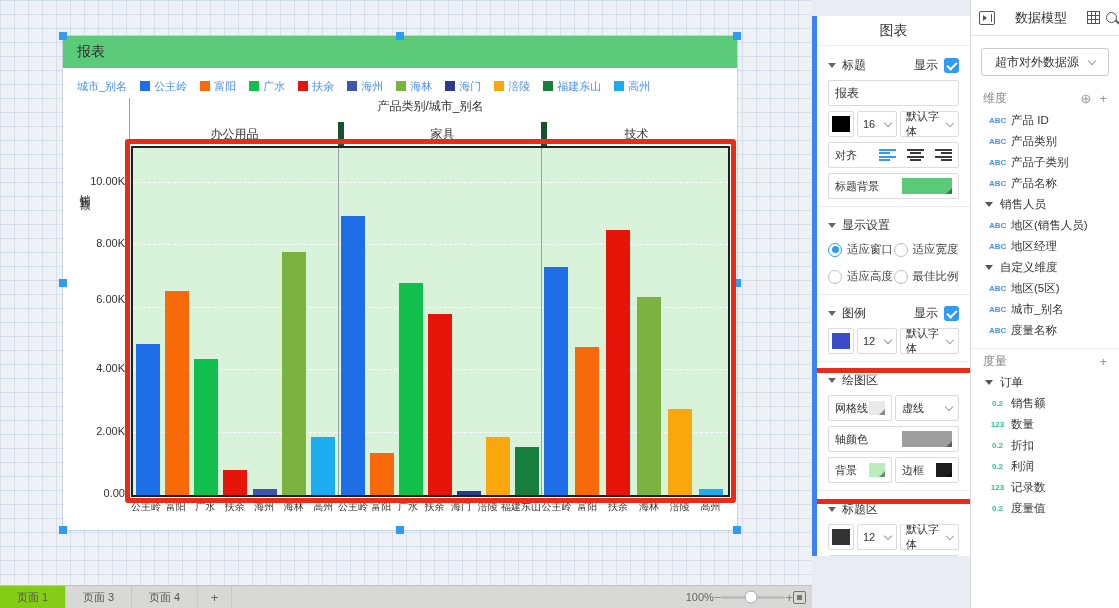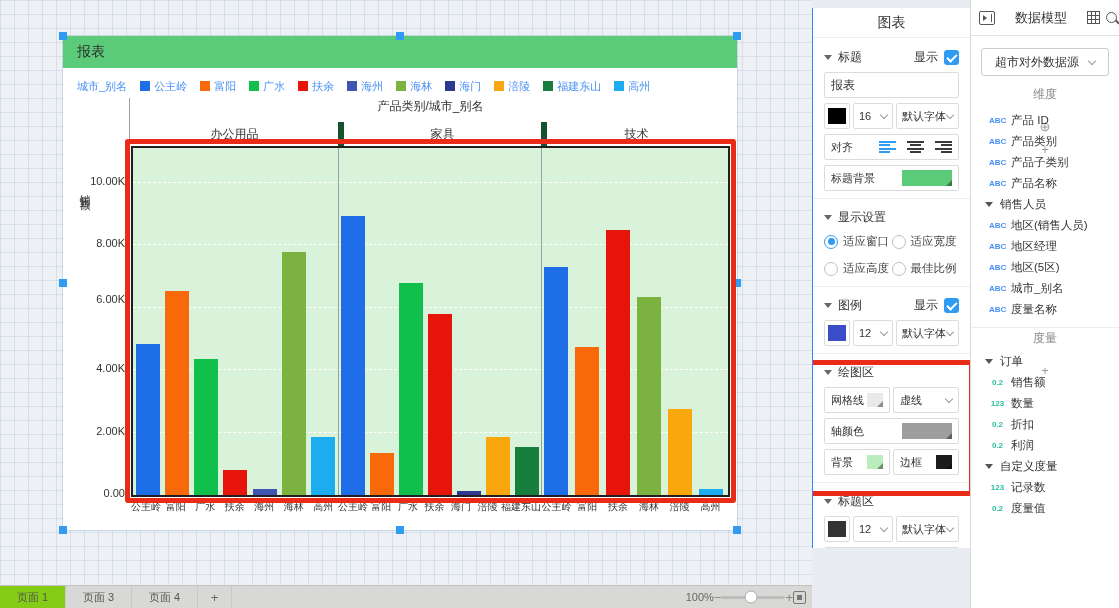--- a/index.html
+++ b/index.html
@@ -59,22 +59,22 @@
   .page-tab.add { width:34px; font-size:13px; color:#666; }
   .zoom-ctrls { margin-left:auto; display:flex; align-items:center; padding-right:6px; color:#666; }
   .zminus,.zplus { font-size:13px; color:#888; }
   .ztrack { position:relative; width:64px; height:3px; background:#bdbdbb; border-radius:2px; }
   .zthumb { position:absolute; left:46%; top:50%; transform:translate(-50%,-50%); width:13px; height:13px;
     border-radius:50%; background:#fff; border:1px solid #aaa; }
   .fit-icon { width:13px; height:13px; border:1px solid #777; border-radius:2px; position:relative; }
   .fit-icon::after { content:''; position:absolute; left:3px; top:3px; width:5px; height:5px; background:#777; }
 
   
-  #panel-chart { position:absolute; left:812px; top:8px; width:158px; height:540px; background:#fff;
-    border-left:1px solid #3b82f6; overflow:hidden; }
+  #panel-chart { position:absolute; left:812px; top:16px; width:158px; height:540px; background:#fff;
+    border-left:5px solid #3b82f6; overflow:hidden; }
   .pc-header { height:30px; display:flex; align-items:center; justify-content:center; font-size:14px; color:#333;
     border-bottom:1px solid #ededed; }
   .pc-tabs { height:30px; display:flex; border-bottom:1px solid #e6e6e6; }
   .pc-tab { flex:1; display:flex; align-items:center; justify-content:center; font-size:13px; color:#666; position:relative; }
   .pc-tab.active { color:#333; }
   .pc-tab.active::after { content:''; position:absolute; left:0; right:0; bottom:-1px; height:2px; background:#2f9bf3; }
   .pc-body { padding:6px 11px 0; }
   .sec-h { display:flex; align-items:center; height:22px; margin:2px 0 4px; font-size:12px; color:#333; gap:6px; }
   .spacer { flex:1; }
   .caret { width:0; height:0; border-left:4px solid transparent; border-right:4px solid transparent; border-top:5px solid #666; }
@@ -131,21 +131,21 @@
   .grid-icon { width:13px; height:13px; border:1px solid #555; flex:none;
     background-image:linear-gradient(#555 1px,transparent 1px),linear-gradient(90deg,#555 1px,transparent 1px);
     background-size:4px 4px; background-position:-1px -1px; }
   .search-icon { width:11px; height:11px; border:1.5px solid #555; border-radius:50%; position:relative; flex:none;
     margin-right:-6px; }
   .search-icon::after { content:''; position:absolute; left:8px; top:8px; width:5px; height:1.5px; background:#555;
     transform:rotate(45deg); }
   .pm-select { margin:12px 10px 10px; height:28px; border:1px solid #ccc; border-radius:3px; display:flex;
     align-items:center; justify-content:center; gap:10px; font-size:12px; color:#333; padding:0 8px; }
   .pm-select .chev { margin-left:0; }
-  .pm-sec { display:flex; align-items:center; padding:0 12px; height:24px; font-size:12px; color:#888; gap:8px;flex-direction:column; }
+  .pm-sec { display:flex; align-items:center; padding:0 12px; height:24px; font-size:12px; color:#888; gap:8px; }
   .pm-sec .icn { color:#999; font-size:13px; }
   .pm-items .pm-item { display:flex; align-items:center; height:21px; padding-left:18px; font-size:11.5px; color:#333; gap:5px; }
   .pm-item .prefix { font-size:8px; font-weight:bold; width:17px; text-align:center; flex:none; }
   .prefix.abc { color:#4a90f4; }
   .prefix.num { color:#2abf9e; }
   .pm-item.group { padding-left:14px; color:#333; gap:7px; }
   .pm-item.group .caret { border-top-color:#555; }
   .pm-measures-sec { border-top:1px solid #ececec; margin-top:7px; padding-top:2px; }
 </style>
 </head>
@@ -596,20 +596,24 @@
           <span>销售人员</span>
         </div>
         <div class="pm-item">
           <span class="prefix abc">ABC</span>
           <span>地区(销售人员)</span>
         </div>
         <div class="pm-item">
           <span class="prefix abc">ABC</span>
           <span>地区经理</span>
         </div>
+        <div class="pm-item group">
+          <span class="caret"></span>
+          <span>自定义维度</span>
+        </div>
         <div class="pm-item">
           <span class="prefix abc">ABC</span>
           <span>地区(5区)</span>
         </div>
         <div class="pm-item">
           <span class="prefix abc">ABC</span>
           <span>城市_别名</span>
         </div>
         <div class="pm-item">
           <span class="prefix abc">ABC</span>
@@ -635,24 +639,20 @@
           <span>数量</span>
         </div>
         <div class="pm-item">
           <span class="prefix num">0.2</span>
           <span>折扣</span>
         </div>
         <div class="pm-item">
           <span class="prefix num">0.2</span>
           <span>利润</span>
         </div>
-        <div class="pm-item group">
-          <span class="caret"></span>
-          <span>自定义度量</span>
-        </div>
         <div class="pm-item">
           <span class="prefix num">123</span>
           <span>记录数</span>
         </div>
         <div class="pm-item">
           <span class="prefix num">0.2</span>
           <span>度量值</span>
         </div>
       </div>
   </aside>

